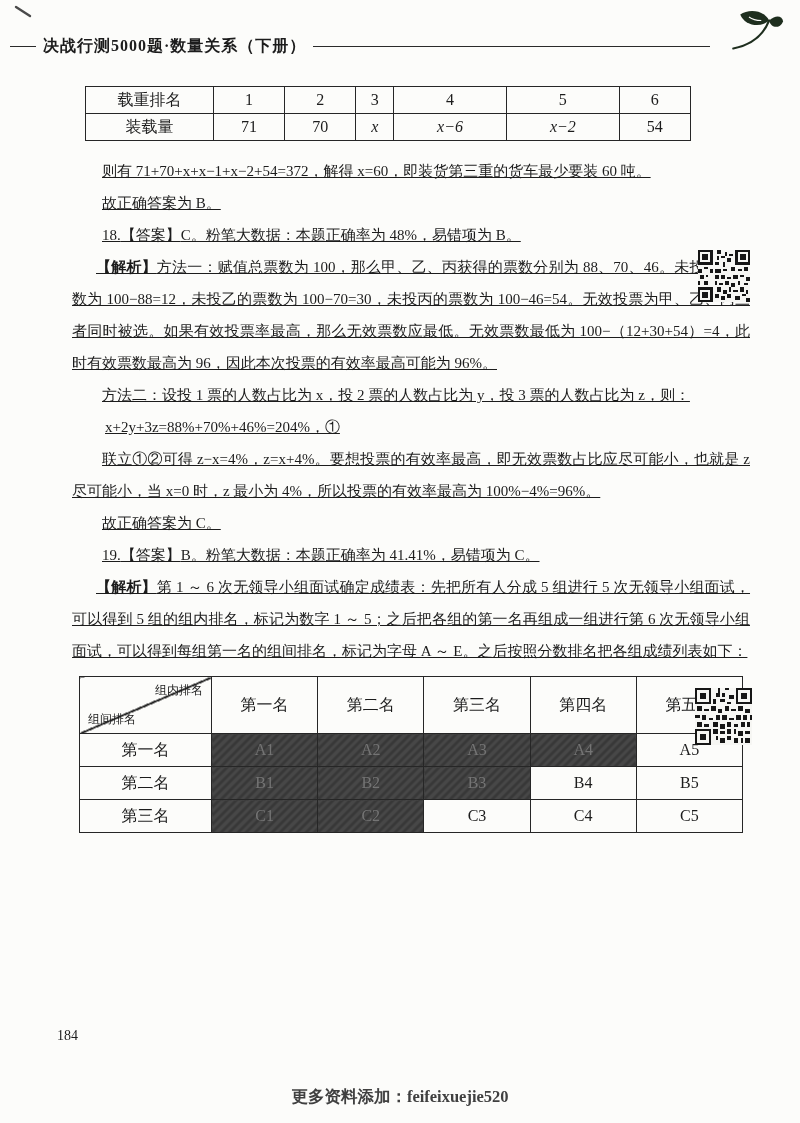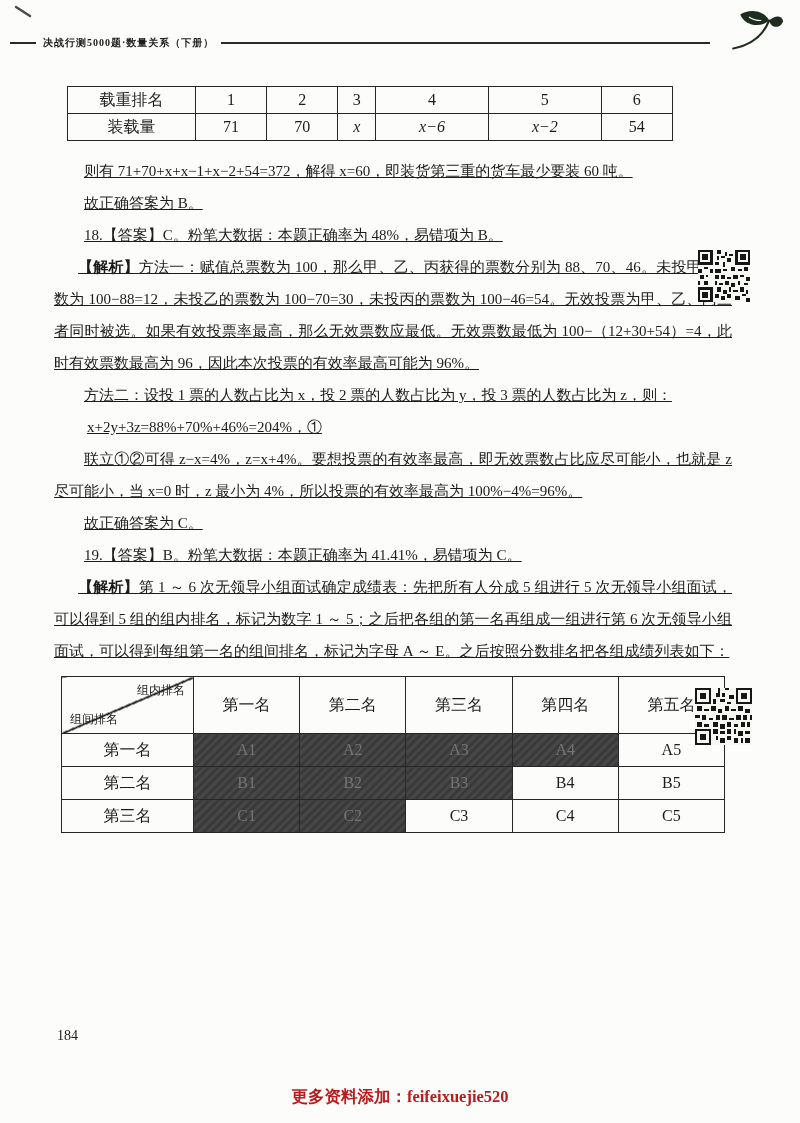--- a/index.html
+++ b/index.html
@@ -18,25 +18,25 @@
   }
   
   .scan-mark { position:absolute; top:5px; left:14px; width:20px; height:14px; }
   .header {
     position:absolute; top:36px; left:10px; right:90px;
     display:flex; align-items:center; gap:7px;
   }
   .rule { height:1.5px; background:#2a2a2a; }
   .rule-left { width:26px; }
   .rule-right { flex:1; }
-  .header-title { font-size:10px; letter-spacing:1px; white-space:nowrap; font-weight:600; }
+  .header-title { font-size:16px; letter-spacing:1px; white-space:nowrap; font-weight:600; }
   .logo { position:absolute; top:8px; right:16px; width:56px; height:46px; }
 
   
-  .content { position:absolute; top:86px; left:54px; width:678px; }
+  .content { position:absolute; top:86px; left:72px; width:678px; }
 
   table { border-collapse:collapse; }
   td { border:1.5px solid #262626; text-align:center; font-size:16px; }
 
   .load-table { width:606px; margin-left:13px; }
   .load-table td { height:27px; }
   .load-table td.rowhead { width:128px; }
   .math { font-style:italic; }
 
   .paras { margin-top:14px; }
@@ -67,21 +67,21 @@
   
   .qr { position:absolute; background:#fcfcfa; }
   .qr-top { top:250px; right:50px; width:52px; height:52px; }
   .qr-bottom { top:688px; right:48px; width:57px; height:57px; }
   .qr svg { width:100%; height:100%; }
 
   
   .page-number { position:absolute; left:57px; top:1028px; font-size:14px; }
   .footer-note {
     position:absolute; left:0; right:0; top:1086px;
-    text-align:center; font-weight:bold; font-size:16.5px; color:#b91c1c;
+    text-align:center; font-weight:bold; font-size:16.5px; color:#404040;
   }
 </style>
 </head>
 <body>
 
 <div class="page">
 
   <svg class="scan-mark" viewBox="0 0 20 14">
     <path d="M2 2 L16 11" stroke="#4a4a4a" stroke-width="2.4" fill="none" stroke-linecap="round"></path>
   </svg>

